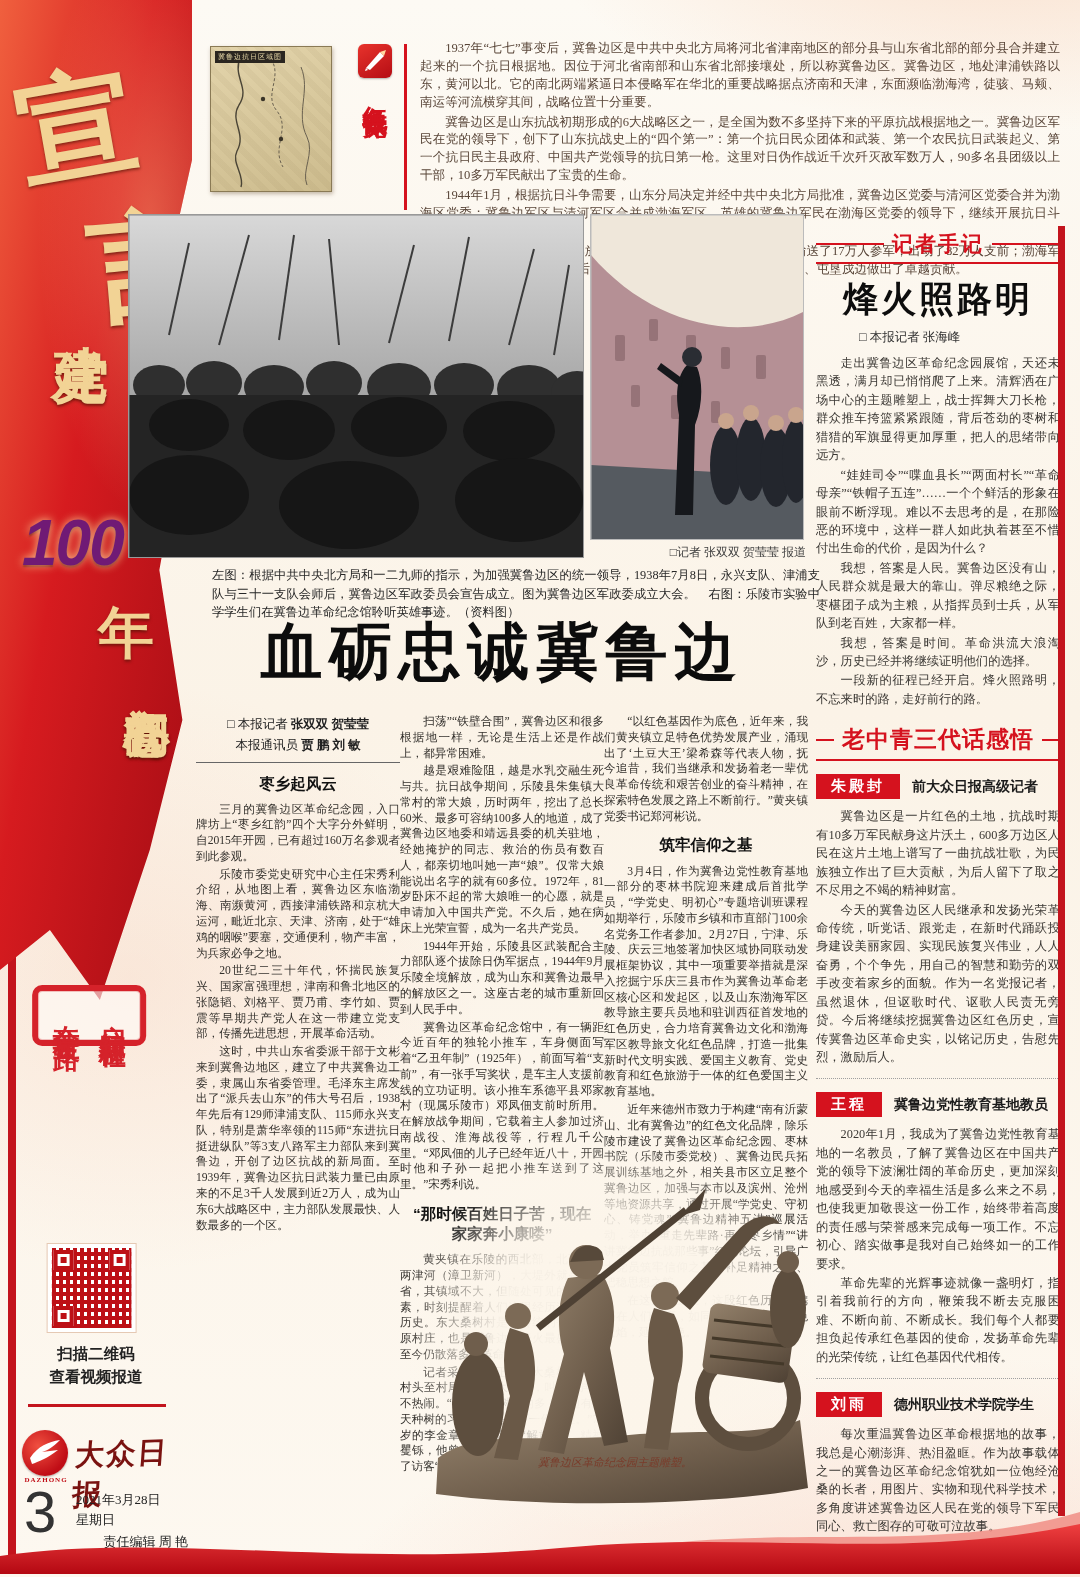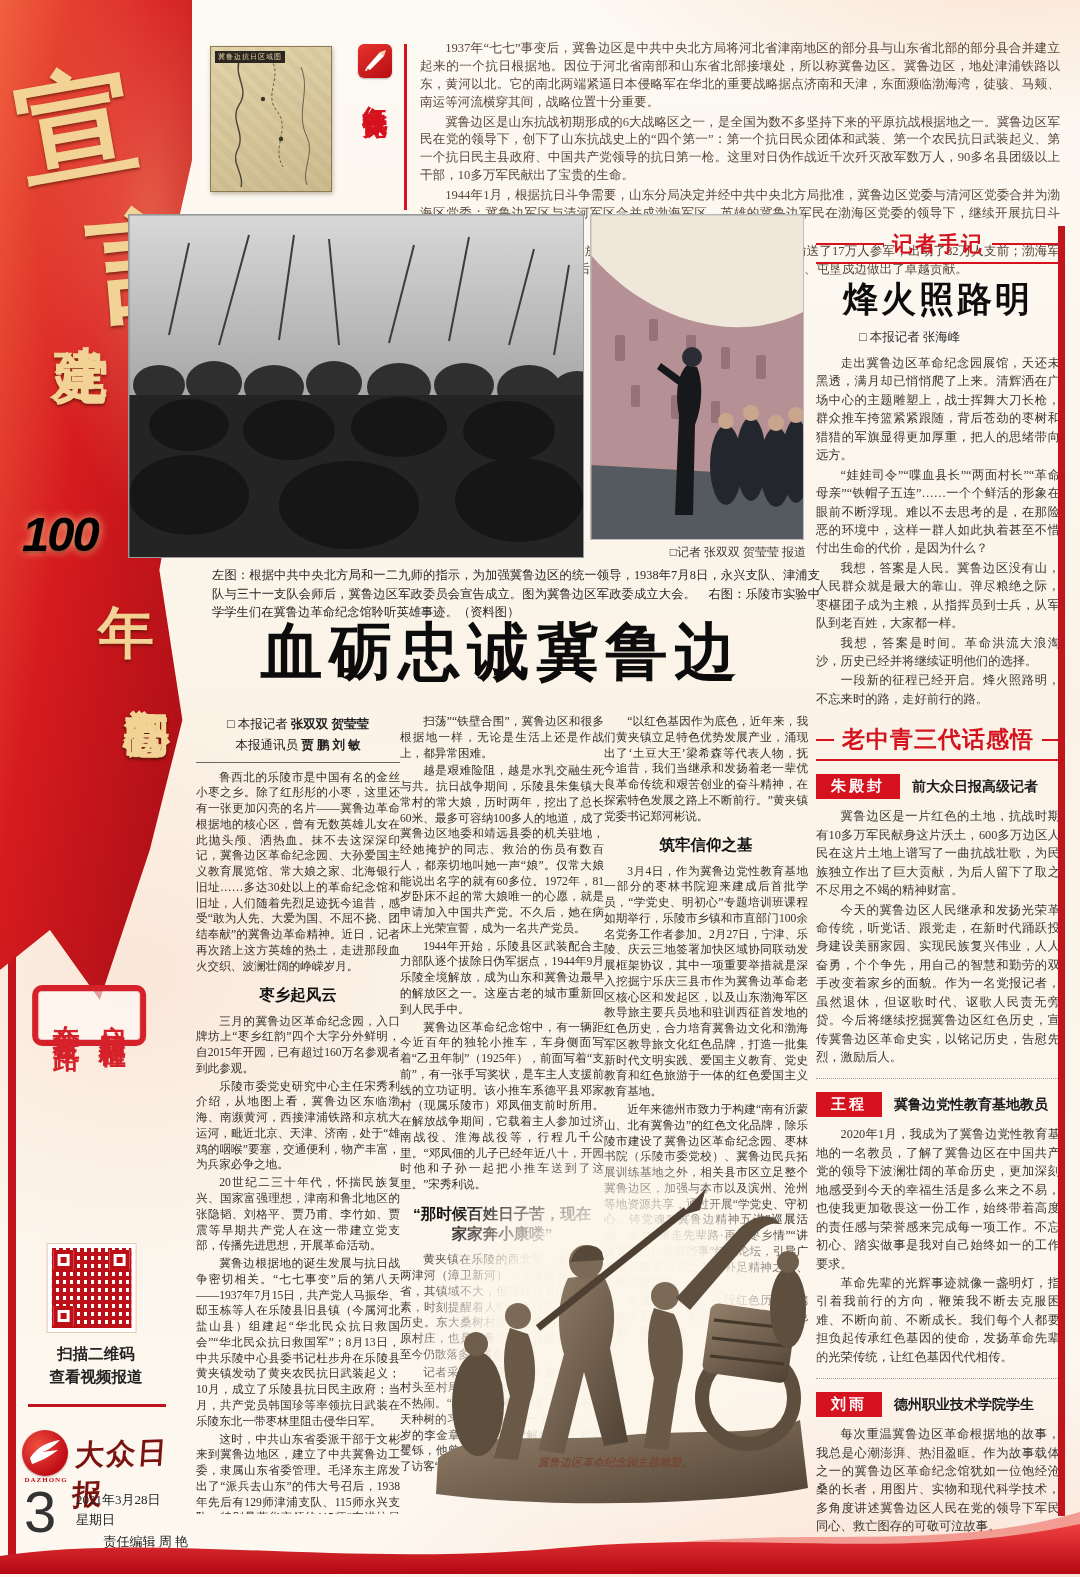--- a/index.html
+++ b/index.html
@@ -29,23 +29,23 @@
     background:
       radial-gradient(160px 420px at 78% 22%, rgba(255,170,120,.45), rgba(255,170,120,0) 70%),
       linear-gradient(100deg,#f0603e 0%, #d61b1f 42%, #a30c14 100%);
     clip-path:polygon(0 0,100% 0,100% 16%,86% 28%,97% 42%,83% 57%,95% 72%,78% 85%,52% 100%,26% 93%,0 97%);
   }
   .gold { color:#f2d395; text-shadow:0 2px 3px rgba(80,20,5,.65); }
   #slogan-xuan { left:18px; top:48px; font-size:118px; font-weight:700; transform:rotate(-10deg); }
   #slogan-yan  { left:88px; top:188px; font-size:118px; font-weight:700; transform:rotate(-5deg); }
   #slogan-jiandang { left:40px; top:300px; font-size:56px; font-weight:700; line-height:1.45; letter-spacing:4px; }
   #anniv-100 {
-    left:22px; top:506px; font-size:49px; font-weight:900; font-style:italic;
+    left:22px; top:506px; font-size:64px; font-weight:900; font-style:italic;
     font-family:"Liberation Sans","DejaVu Sans",sans-serif;
-    color:#000000; text-shadow:0 0 10px rgba(255,225,160,.9), 0 2px 2px rgba(90,10,5,.7);
+    color:#701a75; text-shadow:0 0 10px rgba(255,225,160,.9), 0 2px 2px rgba(90,10,5,.7);
     letter-spacing:-2px;
   }
   #anniv-star { left:132px; top:512px; font-size:20px; color:#ffd98e; text-shadow:0 1px 2px rgba(90,10,5,.8); }
   #slogan-nian { left:98px; top:596px; font-size:56px; font-weight:700; }
   #slogan-qilu { left:116px; top:672px; font-size:46px; font-weight:700; line-height:1.32; }
 
   #stamp {
     left:50%; top:985px; transform:translateX(-56%);
     border:6px solid #d5222a; border-radius:10px; padding:12px 10px;
     display:flex; gap:10px; background:rgba(255,252,248,.6);
@@ -307,26 +307,24 @@
       <div>
         <span>□ 本报记者</span>
         <span class="nm">张双双 贺莹莹</span>
       </div>
       <div>
         <span>本报通讯员</span>
         <span class="nm">贾 鹏 刘 敏</span>
       </div>
     </div>
     <div>
-        <p class="para">鲁西北的乐陵市是中国有名的金丝小枣之乡。除了红彤彤的小枣，这里还有一张更加闪亮的名片——冀鲁边革命根据地的核心区，曾有无数英雄儿女在此抛头颅、洒热血。抹不去这深深印记，冀鲁边区革命纪念园、大孙爱国主义教育展览馆、常大娘之家、北海银行旧址……多达30处以上的革命纪念馆和旧址，人们随着先烈足迹抚今追昔，感受“敢为人先、大爱为国、不屈不挠、团结奉献”的冀鲁边革命精神。近日，记者再次踏上这方英雄的热土，走进那段血火交织、波澜壮阔的峥嵘岁月。</p>
         <h3 class="subhead">枣乡起风云</h3>
         <p class="para">三月的冀鲁边区革命纪念园，入口牌坊上“枣乡红韵”四个大字分外鲜明，自2015年开园，已有超过160万名参观者到此参观。</p>
         <p class="para">乐陵市委党史研究中心主任宋秀利介绍，从地图上看，冀鲁边区东临渤海、南濒黄河，西接津浦铁路和京杭大运河，毗近北京、天津、济南，处于“雄鸡的咽喉”要塞，交通便利，物产丰富，为兵家必争之地。</p>
         <p class="para">20世纪二三十年代，怀揣民族复兴、国家富强理想，津南和鲁北地区的张隐韬、刘格平、贾乃甫、李竹如、贾震等早期共产党人在这一带建立党支部，传播先进思想，开展革命活动。</p>
-        <p class="para">冀鲁边根据地的诞生发展与抗日战争密切相关。“七七事变”后的第八天——1937年7月15日，共产党人马振华、邸玉栋等人在乐陵县旧县镇（今属河北盐山县）组建起“华北民众抗日救国会”“华北民众抗日救国军”；8月13日，中共乐陵中心县委书记杜步舟在乐陵县黄夹镇发动了黄夹农民抗日武装起义；10月，成立了乐陵县抗日民主政府；当月，共产党员韩国珍等率领抗日武装在乐陵东北一带枣林里阻击侵华日军。</p>
         <p class="para">这时，中共山东省委派干部于文彬来到冀鲁边地区，建立了中共冀鲁边工委，隶属山东省委管理。毛泽东主席发出了“派兵去山东”的伟大号召后，1938年先后有129师津浦支队、115师永兴支队，特别是萧华率领的115师“东进抗日挺进纵队”等3支八路军主力部队来到冀鲁边，开创了边区抗战的新局面。至1939年，冀鲁边区抗日武装力量已由原来的不足3千人发展到近2万人，成为山东6大战略区中，主力部队发展最快、人数最多的一个区。</p>
       </div>
   </div>
   <div class="col">
     <div>
         <p class="para">扫荡”“铁壁合围”，冀鲁边区和很多根据地一样，无论是生活上还是作战上，都异常困难。</p>
         <p class="para">越是艰难险阻，越是水乳交融生死与共。抗日战争期间，乐陵县朱集镇大常村的常大娘，历时两年，挖出了总长60米、最多可容纳100多人的地道，成了冀鲁边区地委和靖远县委的机关驻地，经她掩护的同志、救治的伤员有数百人，都亲切地叫她一声“娘”。仅常大娘能说出名字的就有60多位。1972年，81岁卧床不起的常大娘唯一的心愿，就是申请加入中国共产党。不久后，她在病床上光荣宣誓，成为一名共产党员。</p>
         <p class="para">1944年开始，乐陵县区武装配合主力部队逐个拔除日伪军据点，1944年9月乐陵全境解放，成为山东和冀鲁边最早的解放区之一。这座古老的城市重新回到人民手中。</p>
         <p class="para">冀鲁边区革命纪念馆中，有一辆距今近百年的独轮小推车，车身侧面写着“乙丑年制”（1925年），前面写着“支前”，有一张手写奖状，是车主人支援前线的立功证明。该小推车系德平县邓家村（现属乐陵市）邓凤佃支前时所用。在解放战争期间，它载着主人参加过济南战役、淮海战役等，行程几千公里。“邓凤佃的儿子已经年近八十，开园时他和子孙一起把小推车送到了这里。”宋秀利说。</p>
         <h3 class="subhead">“那时候百姓日子苦，现在家家奔小康喽”</h3>

